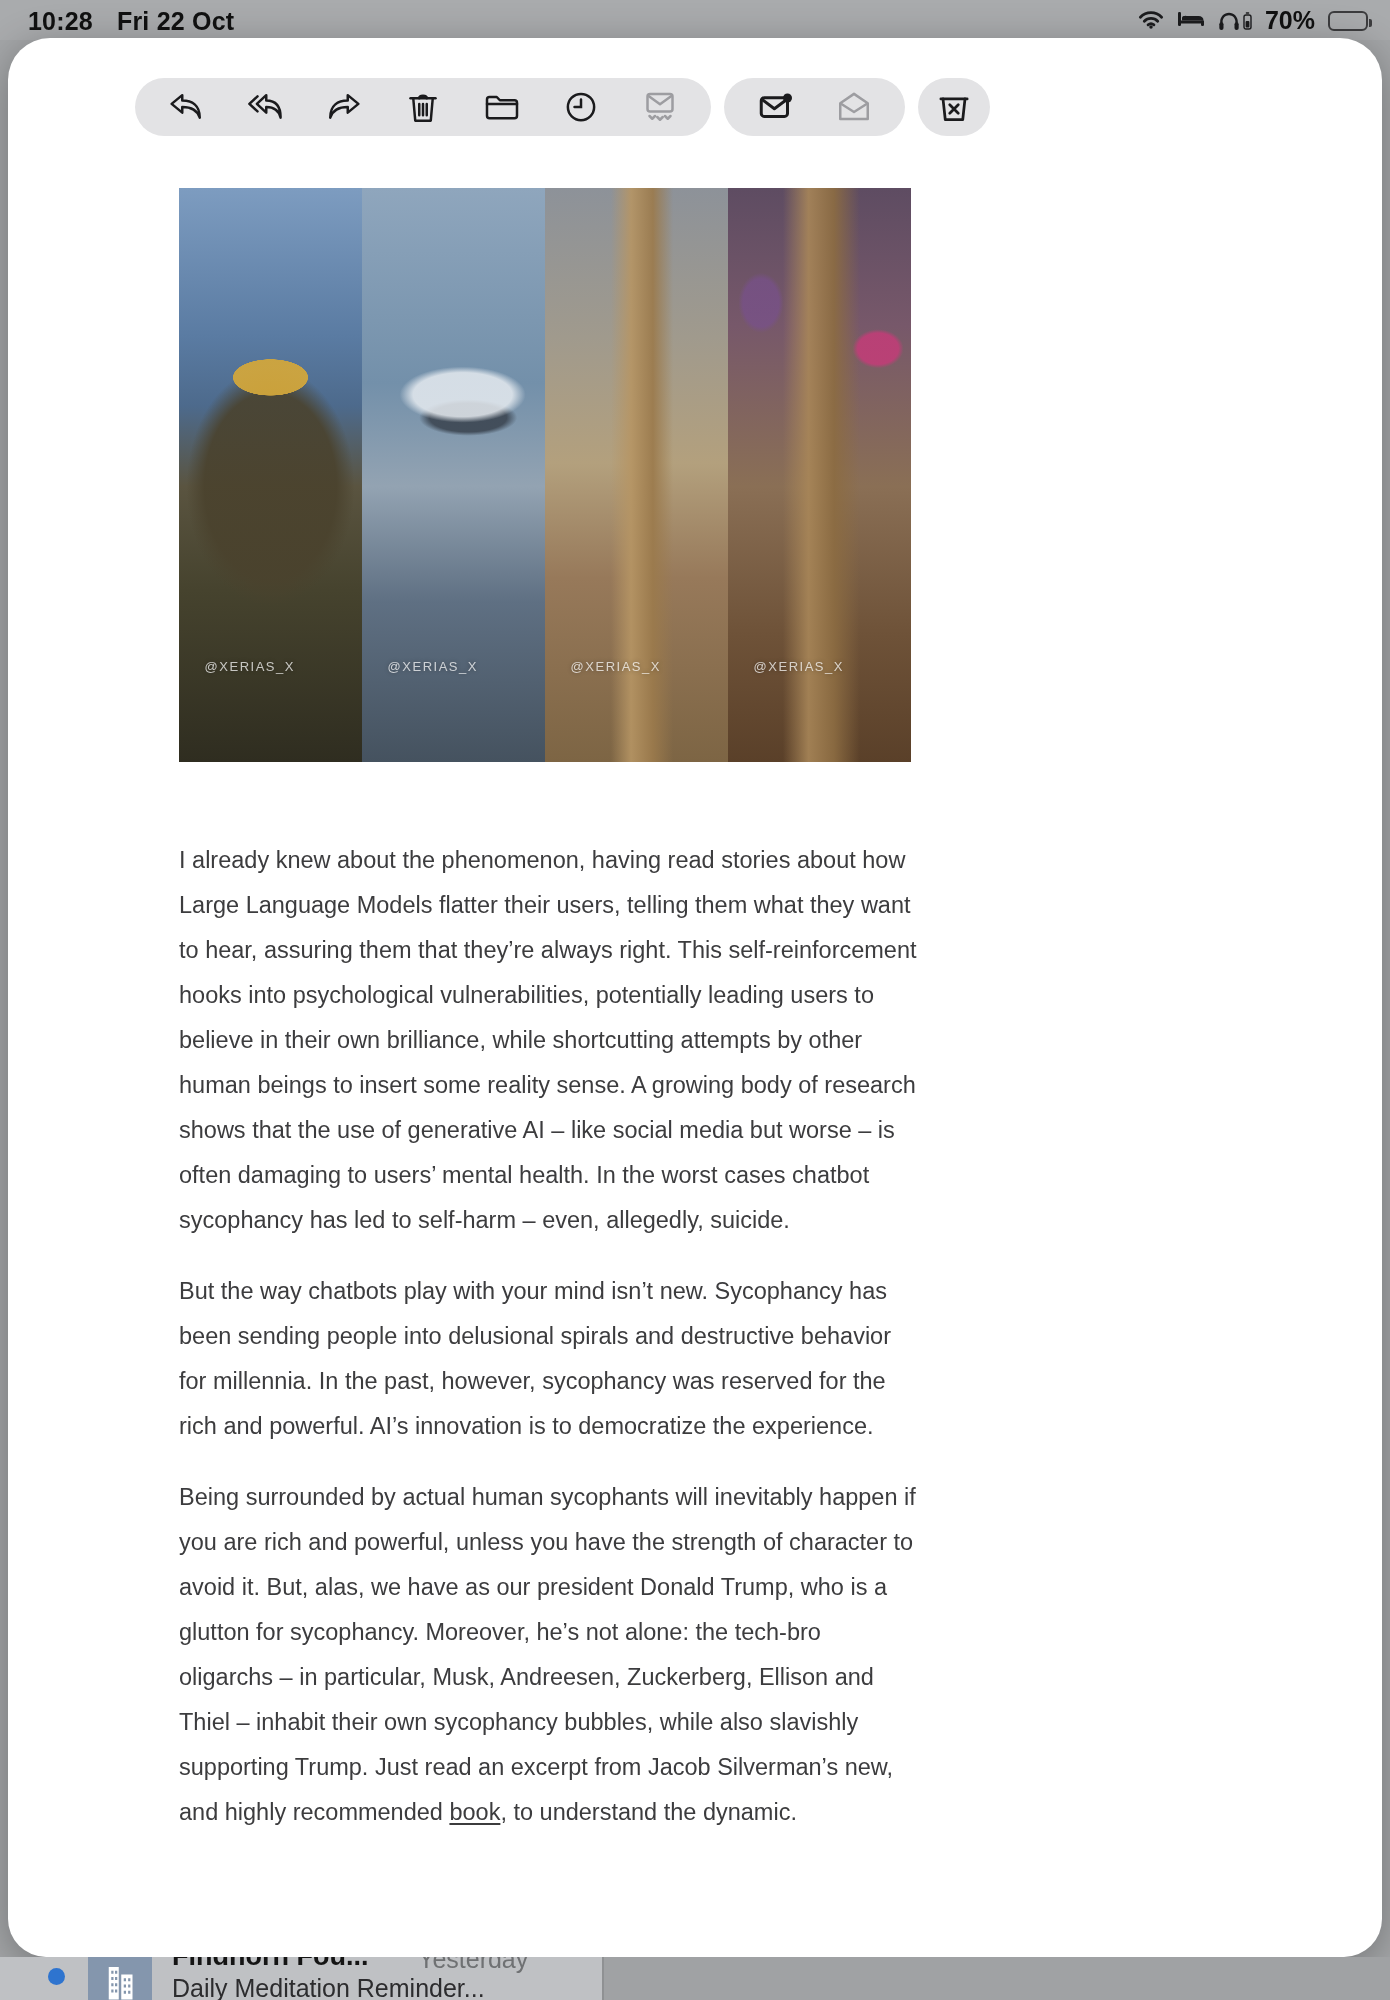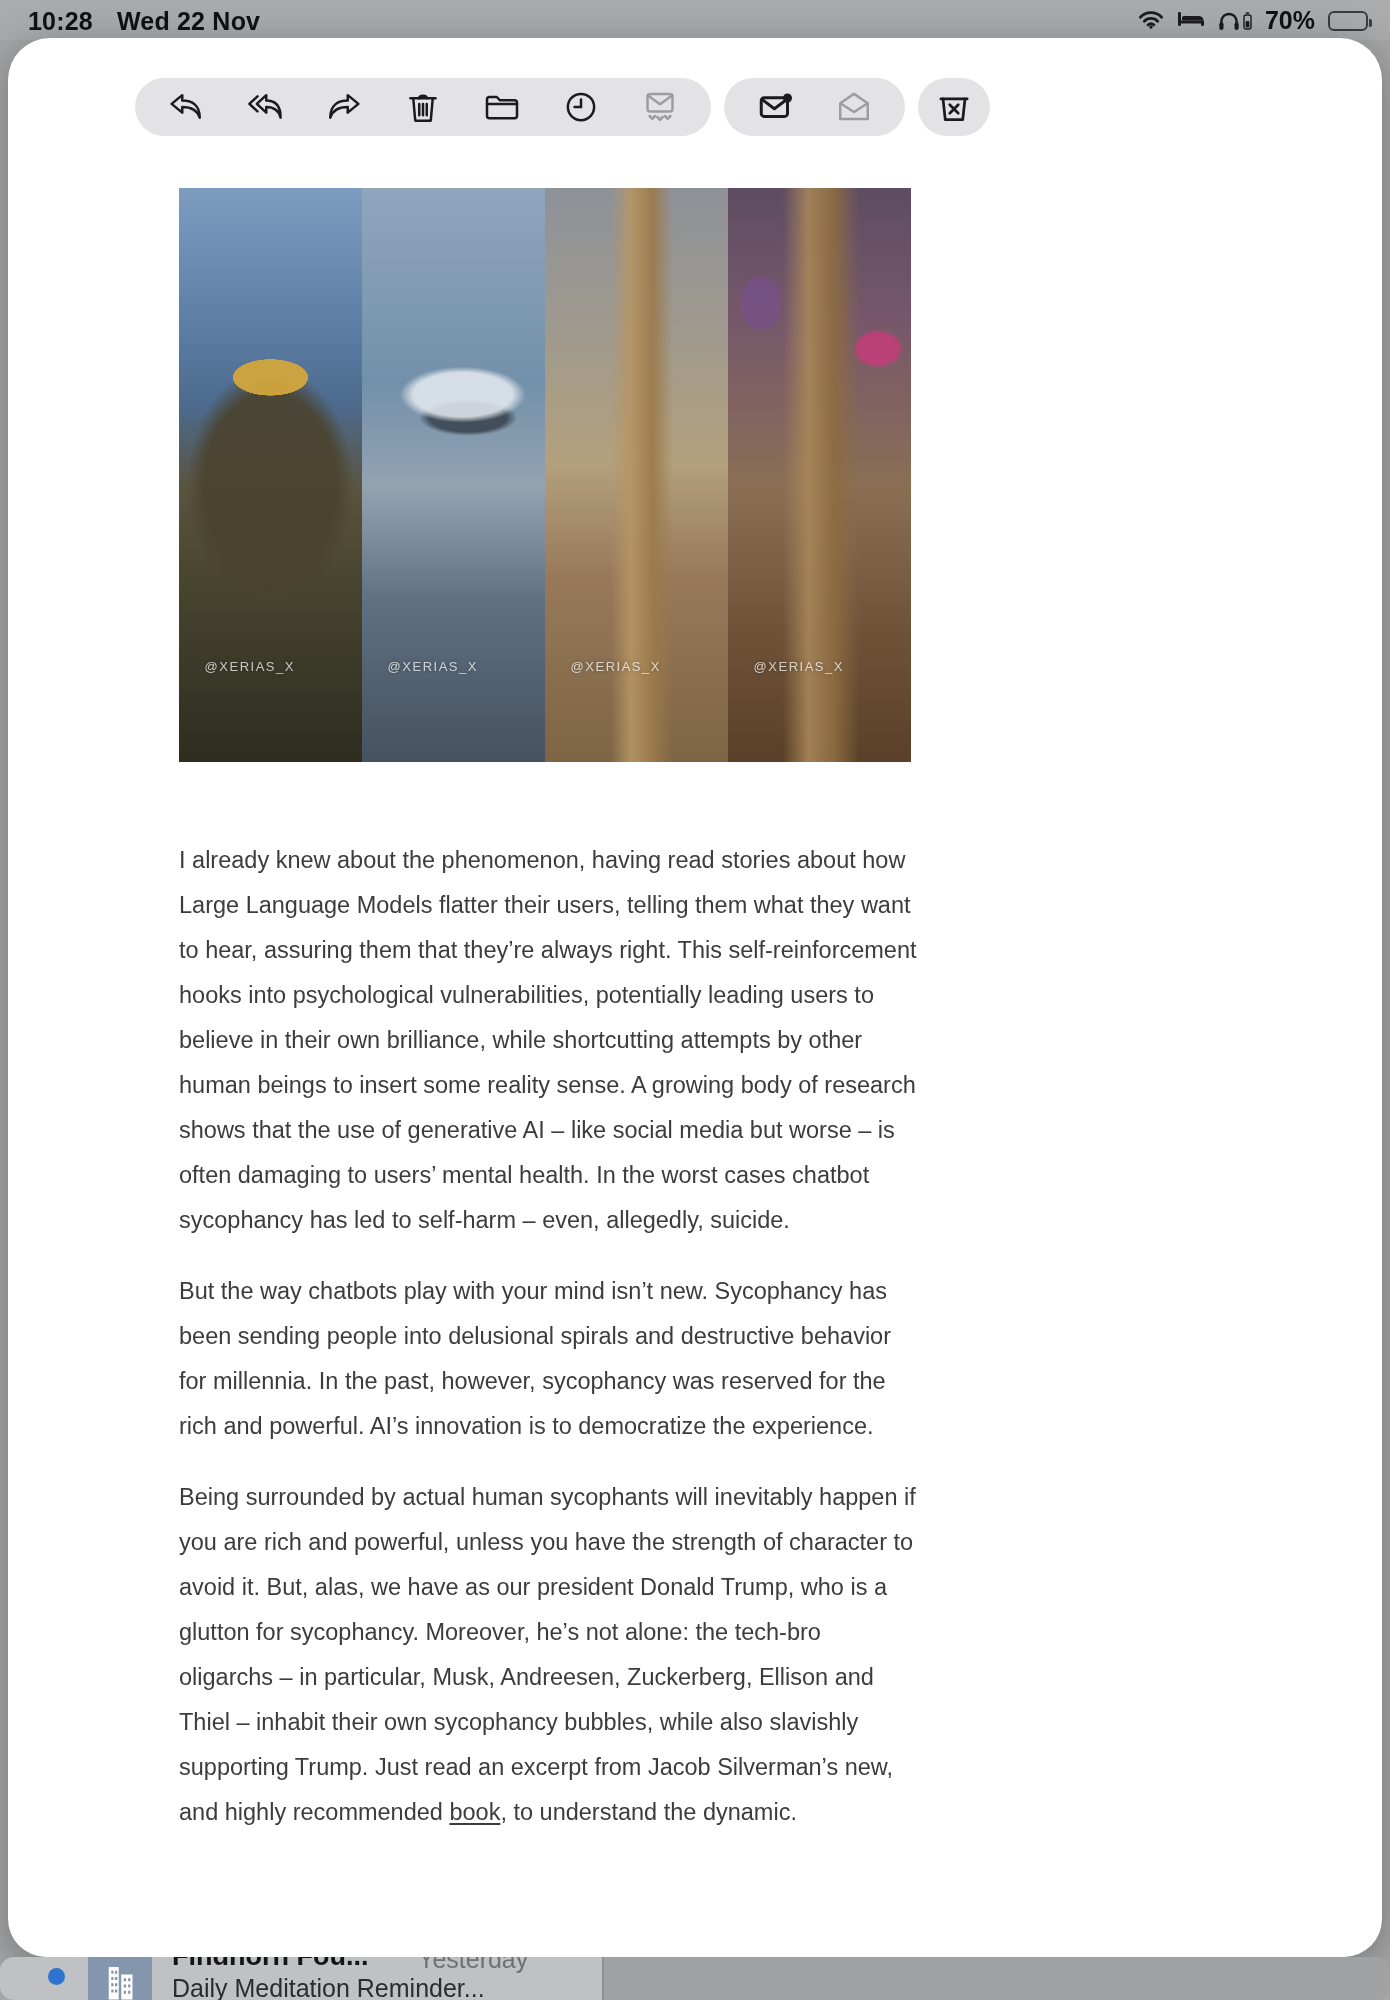--- a/index.html
+++ b/index.html
@@ -49,37 +49,37 @@
         linear-gradient(90deg, rgba(150,115,70,0) 30%, rgba(168,134,88,.9) 44%, rgba(140,108,66,.92) 58%, rgba(150,115,70,0) 72%),
         linear-gradient(180deg,#5e4c62 0%,#77586a 24%,#8a6f55 52%,#6e5238 78%,#5a4029 100%); }
 
   
   .email-body { position:absolute; left:171px; top:800px; width:742px; color:#3c3c3e;
                 font-size:23.5px; line-height:45px; }
   .email-body p { margin-bottom:26px; }
   .email-body a { color:#3c3c3e; text-decoration:underline; text-underline-offset:3px; }
 
   
-  .bottom-strip { position:absolute; left:0; bottom:0; width:1390px; height:43px; background:#a0a2a4; overflow:hidden;border-radius:14px; }
+  .bottom-strip { position:absolute; left:0; bottom:0; width:1390px; height:43px; background:#a0a2a4; overflow:hidden; }
   .list-col { position:absolute; left:0; top:0; width:602px; height:43px; background:#bfc1c4; }
   .col-divider { position:absolute; left:602px; top:0; width:2px; height:43px; background:#8f9193; }
   .unread-dot { position:absolute; left:48px; top:11px; width:17px; height:17px; border-radius:50%; background:#2e74cf; }
   .avatar { position:absolute; left:88px; top:-13px; width:64px; height:64px; border-radius:8px; background:#8496ad;
             display:flex; align-items:flex-end; justify-content:center; }
   .avatar svg { width:40px; height:40px; margin-bottom:6px; }
   .row-sender { position:absolute; left:172px; top:-16px; font-size:27px; font-weight:700; color:#141414; white-space:nowrap; }
   .row-date { position:absolute; left:418px; top:-12px; font-size:25px; color:#6f7173; }
   .row-subject { position:absolute; left:172px; top:17px; font-size:25px; color:#2c2c2e; white-space:nowrap; }
 </style>
 </head>
 <body>
 
 <div class="statusbar">
   <div class="sb-left">
-    <span>10:28</span><span class="sb-date">Wed 22 Nov</span>
+    <span>10:28</span><span class="sb-date">Fri 22 Oct</span>
   </div>
   <div class="sb-right">
     <span>
       <svg width="26" height="20" viewBox="0 0 24 18" fill="none" stroke="#1c1c1e" stroke-width="2.6" stroke-linecap="round">
         <path d="M2.2 7.4 A13.5 13.5 0 0 1 21.8 7.4"></path>
         <path d="M5.8 11 A8.6 8.6 0 0 1 18.2 11"></path>
         <path d="M9.3 14.4 A4.2 4.2 0 0 1 14.7 14.4"></path>
         <circle cx="12" cy="16.4" r="1.6" fill="#1c1c1e" stroke="none"></circle>
       </svg>
     </span>

